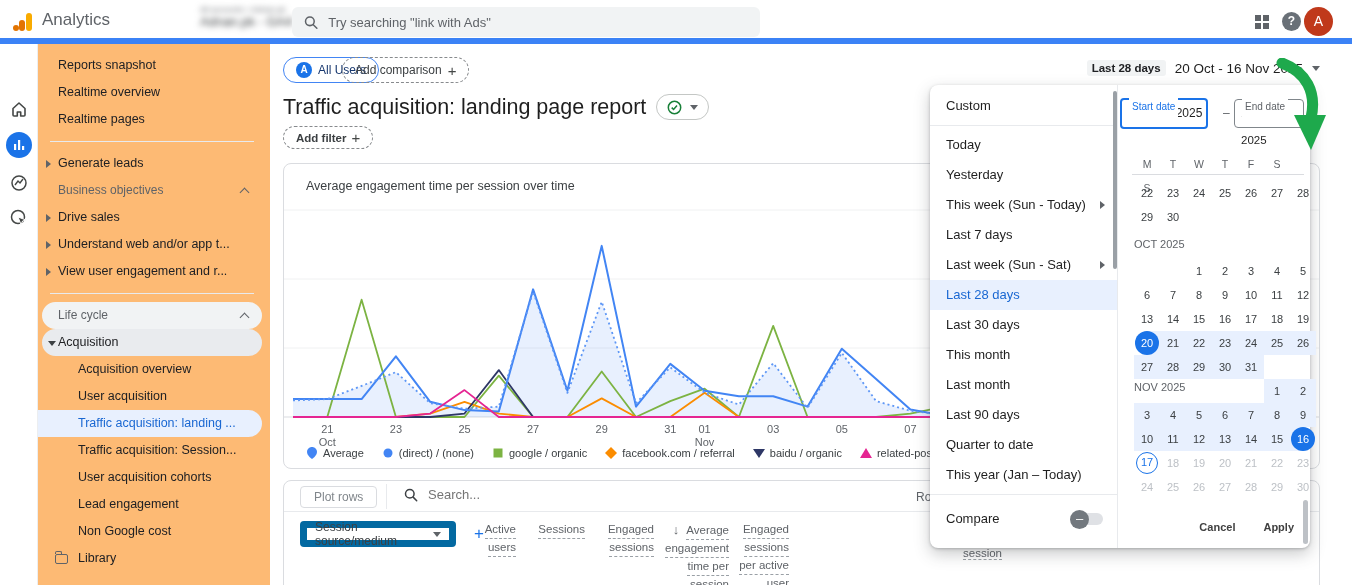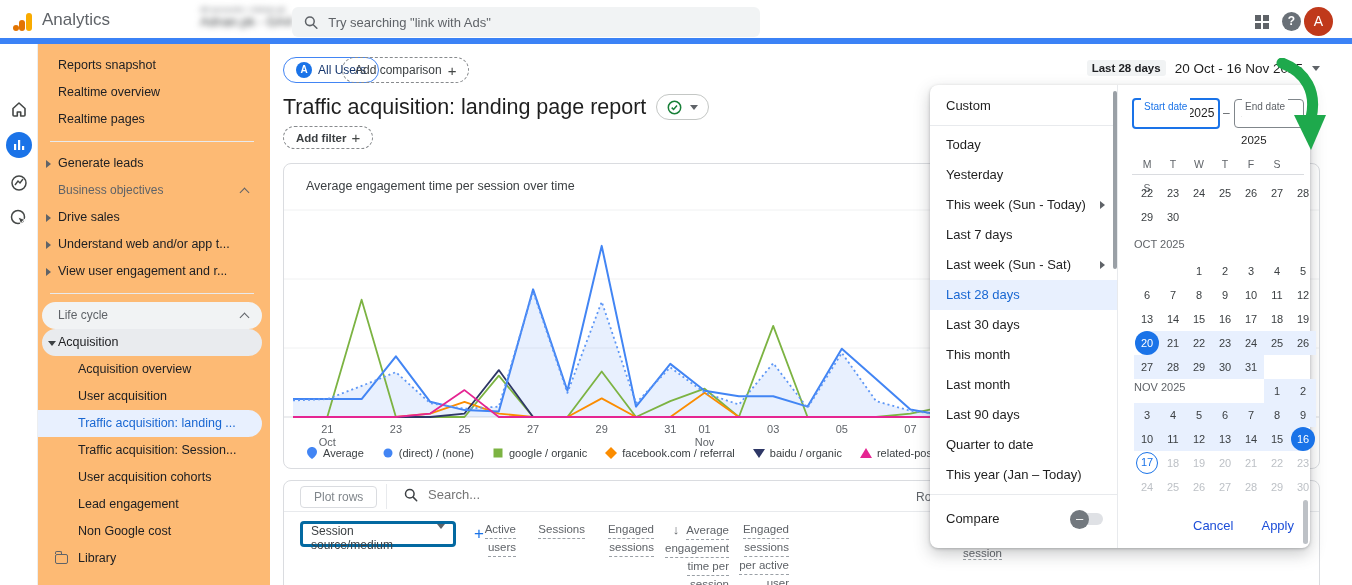--- a/index.html
+++ b/index.html
@@ -92,22 +92,22 @@
   #table-card { position:absolute; left:283px; top:480px; width:1037px; height:106px;
     border:1px solid #dadce0; border-radius:8px 8px 0 0; background:#fff; }
   #tbl-toolbar { position:absolute; left:0; top:0; width:100%; height:31px; border-bottom:1px solid #e8eaed; }
   #plot-rows { position:absolute; left:16px; top:5px; font-size:12px; color:#80868b;
     border:1px solid #dadce0; border-radius:4px; padding:3px 13px; background:#fff; }
   .tb-vdiv { position:absolute; left:102px; top:3px; height:25px; width:1px; background:#e8eaed; }
   #tbl-search { position:absolute; left:120px; top:6px; display:flex; align-items:center; gap:10px; }
   #tbl-search input { border:none; outline:none; font-size:13px; color:#0c4a6e; width:200px;
     font-family:"Liberation Sans",sans-serif; }
   #rows-clip { position:absolute; left:632px; top:9px; font-size:12px; color:#5f6368; }
-  #dim-select { position:absolute; left:16px; top:40px; width:156px; height:26px; border:3px solid #0369a1;
-    border-radius:4px; display:flex; align-items:flex-start; justify-content:space-between;
+  #dim-select { position:absolute; left:16px; top:40px; width:156px; height:26px; border:7px solid #0369a1;
+    border-radius:4px; display:flex; align-items:center; justify-content:space-between;
     padding:0 8px; font-size:12px; color:#3c4043; }
   #dim-add { position:absolute; left:190px; top:43px; color:#1a73e8; font-size:17px; font-weight:500; }
   .col-hdr { position:absolute; top:40px; width:86px; text-align:right; font-size:11.5px;
     line-height:17px; color:#5f6368; }
   .col-line { display:inline-block; border-bottom:1px dashed #9aa0a6; padding-bottom:0px; }
   .sort-arrow { color:#5f6368; font-size:13px; margin-right:7px; border:none; }
   #col-fragment { position:absolute; left:963px; top:547px; font-size:11.5px; color:#5f6368; z-index:5; }
   #col-fragment span { border-bottom:1px dashed #9aa0a6; }
 
   
@@ -122,21 +122,21 @@
   #dp-compare { position:relative; height:40px; line-height:40px; padding-left:16px; font-size:13px; color:#1f1f1f; }
   .toggle { position:absolute; right:14px; top:14px; width:30px; height:12px; border-radius:7px; background:#dfe1e5; }
   .toggle .knob { position:absolute; left:-3px; top:-3.5px; width:19px; height:19px; border-radius:50%;
     background:#72787e; color:#fff; text-align:center; line-height:17px; font-size:13px; }
   #menu-scroll { position:absolute; left:183px; top:6px; width:4px; height:178px; background:#9aa0a6; border-radius:2px; }
   #popup-scroll { position:absolute; right:2px; top:415px; width:5px; height:44px; background:#bdc1c6; border-radius:3px; }
 
   #dp-cal { position:absolute; left:188px; top:0; width:192px; height:463px; }
   .fld { position:absolute; border-radius:4px; font-size:12px; color:#1f1f1f; }
   .fld .fld-lbl { position:absolute; top:-7px; left:7px; background:#fff; padding:0 3px; font-size:10px; }
-  #fld-start { left:14px; top:13px; width:88px; height:31px; border:2px solid #1a73e8; line-height:27px; padding-left:15px; }
+  #fld-start { left:2px; top:13px; width:88px; height:31px; border:2px solid #1a73e8; line-height:27px; padding-left:15px; }
   #fld-start .fld-lbl { color:#1a73e8; }
   #fld-end { left:116px; top:14px; width:70px; height:29px; border:1px solid #80868b; line-height:27px; padding-left:6px; font-size:11.5px; }
   #fld-end .fld-lbl { color:#5f6368; }
   .fld-dash { position:absolute; left:105px; top:21px; color:#5f6368; font-size:12px; }
   #wk-row { position:absolute; left:16px; top:67px; }
   .wk, .dcell { display:inline-block; width:26px; height:24px; line-height:24px; text-align:center;
     font-size:10.5px; color:#5f6368; vertical-align:top; }
   #wk-underline { position:absolute; left:14px; top:89px; width:172px; height:1px; background:#dadce0; }
   #cal-rows { position:absolute; left:16px; top:96px; width:182px; }
   .cal-row { height:24px; white-space:nowrap; position:relative; }
@@ -145,21 +145,21 @@
   .dcell { font-size:11px; color:#3c4043; position:relative; }
   .dcell.range { background:#e8f0fe; }
   .dcell.halfR { background:linear-gradient(to right, transparent 50%, #e8f0fe 50%); }
   .dcell.halfL { background:linear-gradient(to left, transparent 50%, #e8f0fe 50%); }
   .dcell.disabled { color:#bdc1c6; }
   .dot-sel { position:absolute; left:1px; top:0; width:24px; height:24px; border-radius:50%;
     background:#1a73e8; color:#fff; line-height:24px; }
   .dot-today { position:absolute; left:2px; top:1px; width:22px; height:22px; border-radius:50%;
     border:1.5px solid #1a73e8; color:#1a73e8; line-height:19px; }
   #dp-actions { position:absolute; right:16px; bottom:15px; display:flex; gap:28px; }
-  .dp-btn { font-size:13px; font-weight:400; color:#1d4ed8; }
+  .dp-btn { font-size:11px; font-weight:700; color:#404040; }
 
   #green-arrow { position:absolute; left:1274px; top:58px; z-index:99; }
 </style>
 </head>
 <body>
 
 <div id="app">
 
   <header id="topbar">
     <svg class="ga-logo" width="22" height="22" viewBox="0 0 22 22">

